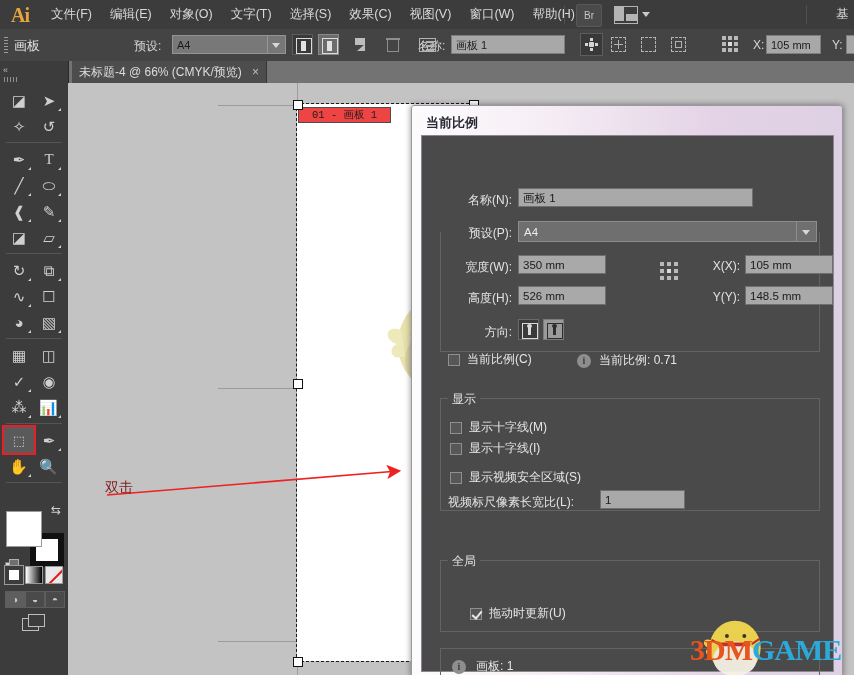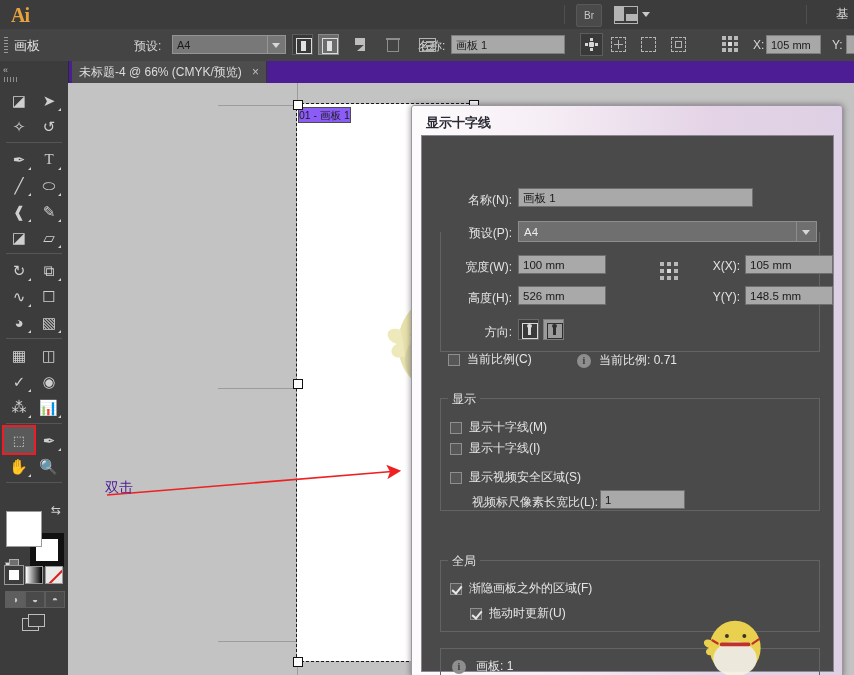--- a/index.html
+++ b/index.html
@@ -72,21 +72,21 @@
   .dash-sq span.pl{position:absolute;left:6px;top:2px;width:1px;height:9px;background:#b3b3b3;}
   .dash-sq span.pl2{position:absolute;left:2px;top:6px;width:9px;height:1px;background:#b3b3b3;}
   .list-ic{position:absolute;left:419px;top:9px;width:17px;height:14px;border:1px solid #b3b3b3;box-sizing:border-box;}
   .list-ic i{position:absolute;left:2px;width:2px;height:2px;background:#b3b3b3;}
   .list-ic b{position:absolute;left:6px;width:8px;height:2px;background:#b3b3b3;}
   .grid9{position:absolute;width:17px;height:17px;}
   .grid9 i{position:absolute;width:4px;height:4px;background:#b9b9b9;}
   .grid9 i.c{background:#dcdcdc;}
 
   
-  .tabbar{position:absolute;left:68px;top:61px;width:786px;height:22px;background:#4c1d95;
+  .tabbar{position:absolute;left:68px;top:61px;width:786px;height:22px;background:#737373;
     border-bottom:1px solid #2c2c2c;}
   .doctab{position:absolute;left:4px;top:0;height:22px;background:#4d4d4d;display:flex;align-items:center;
     padding:0 7px;border-right:1px solid #353535;}
   .doctab .t{font-size:12px;color:#dcdcdc;}
   .doctab .x{margin-left:10px;color:#c0c0c0;font-size:12px;}
 
   
   .toolpanel{position:absolute;left:0;top:61px;width:68px;height:614px;background:#3c3c3c;
     border-right:1px solid #2b2b2b;}
   .tp-grip{position:absolute;left:4px;top:6px;width:14px;height:5px;
@@ -120,25 +120,25 @@
     display:flex;align-items:center;justify-content:center;color:#c8c8c8;font-size:10px;}
   .dm.on{background:#5e5e5e;}
   .screenmode{position:absolute;left:22px;top:553px;width:24px;height:18px;}
   .screenmode i{position:absolute;left:0;top:4px;width:15px;height:11px;border:1px solid #bdbdbd;}
   .screenmode b{position:absolute;left:6px;top:0;width:15px;height:11px;border:1px solid #bdbdbd;background:#3c3c3c;}
 
   
   .canvas{position:absolute;left:68px;top:83px;width:786px;height:592px;background:#c3c3c3;overflow:hidden;}
   .artboard{position:absolute;left:229px;top:21px;width:176px;height:557px;background:#fff;
     outline:1px dashed #1a1a1a;}
-  .ab-label{position:absolute;left:230px;top:24px;background:#8b5cf6;border:1px solid #4c4c4c;
-    font-size:10.5px;color:#1b1b1b;padding:1px 0;line-height:12px;white-space:nowrap;}
+  .ab-label{position:absolute;left:230px;top:24px;background:#ef4444;border:1px solid #4c4c4c;
+    font-size:10.5px;color:#1b1b1b;padding:1px 13px;line-height:12px;white-space:nowrap;font-family:Liberation Mono, monospace;}
   .handle{position:absolute;width:8px;height:8px;background:#fff;border:1px solid #111;}
   .guideline{position:absolute;background:#9c9c9c;}
-  .annot-text{position:absolute;left:105px;top:400px;color:#4c1d95;font-size:14px;white-space:nowrap;}
+  .annot-text{position:absolute;left:105px;top:400px;color:#7f1d1d;font-size:14px;white-space:nowrap;}
   .arrow-svg{position:absolute;left:0;top:0;width:786px;height:592px;pointer-events:none;}
 
   
   .dialog{position:absolute;left:411px;top:105px;width:432px;height:572px;
     background:linear-gradient(to right,#fdfcfd 0%,#f6eef5 30%,#e4d3e6 70%,#ded0e4 100%);
     border:1px solid #9d94a4;border-radius:3px 3px 0 0;box-shadow:0 0 6px rgba(0,0,0,.45);
     box-sizing:border-box;}
   .dlg-title{position:absolute;left:14px;top:8px;font-size:13px;color:#2a2a34;font-weight:bold;}
   .dlg-body{position:absolute;left:9px;top:29px;width:413px;height:537px;background:#4a4a4a;
     border:1px solid #8d8592;box-sizing:border-box;}
@@ -179,20 +179,31 @@
   .wm-3dm .a{color:#e8541e;}
   .wm-3dm .b{color:#2ea8d8;}
 </style>
 </head>
 <body>
 
 <div id="app">
 
   <div class="menubar">
     <div class="ai-logo">Ai</div>
+    <div class="menu-items">
+      <div class="menu-item">文件(F)</div>
+      <div class="menu-item">编辑(E)</div>
+      <div class="menu-item">对象(O)</div>
+      <div class="menu-item">文字(T)</div>
+      <div class="menu-item">选择(S)</div>
+      <div class="menu-item">效果(C)</div>
+      <div class="menu-item">视图(V)</div>
+      <div class="menu-item">窗口(W)</div>
+      <div class="menu-item">帮助(H)</div>
+    </div>
     <div class="mb-sep" style="left:564px"></div>
     <div class="br-btn">Br</div>
     <div class="ws-btn">
       <div class="ws-ic"></div>
       <div class="caret"></div>
     </div>
     <div class="mb-sep" style="left:806px"></div>
     <div class="ws-name">基</div>
   </div>
 
@@ -477,37 +488,37 @@
       <circle cx="77" cy="48" r="3.2" fill="#4b4632"></circle>
       <ellipse cx="36" cy="64" rx="9" ry="5" fill="#e9a0a8" opacity=".8"></ellipse>
       <ellipse cx="90" cy="64" rx="9" ry="5" fill="#e9a0a8" opacity=".8"></ellipse>
       <rect x="38" y="58" width="48" height="6" rx="3" fill="#b8903c"></rect>
       <path d="M34,60 L28,56 M92,60 L98,56" stroke="#b8903c" stroke-width="3" fill="none"></path>
     </svg>
 
   </div>
 
   <div class="dialog">
-    <div class="dlg-title">显示十字线</div>
+    <div class="dlg-title">当前比例</div>
 
     <div class="dlg-body">
 
       <div class="fld-label" style="left:20px;top:56px;width:70px">名称(N):</div>
       <div class="txtinput" style="left:96px;top:52px;width:235px">画板 1</div>
 
       <div class="fld-label" style="left:20px;top:89px;width:70px">预设(P):</div>
       <div class="selinput" style="left:96px;top:85px;width:299px">
         <span>A4</span>
         <span class="ar"></span>
       </div>
 
       <div class="group" style="left:18px;top:96px;width:380px;height:120px;border-top:none;"></div>
 
       <div class="fld-label" style="left:20px;top:123px;width:70px">宽度(W):</div>
-      <div class="txtinput" style="left:96px;top:119px;width:88px">100 mm</div>
+      <div class="txtinput" style="left:96px;top:119px;width:88px">350 mm</div>
 
       <div class="fld-label" style="left:20px;top:154px;width:70px">高度(H):</div>
       <div class="txtinput" style="left:96px;top:150px;width:88px">526 mm</div>
 
       <div class="grid9" style="left:238px;top:126px;width:21px;height:21px" id="refpt2">
           <i style="left: 0px; top: 0px;"></i>
           <i style="left: 7px; top: 0px;"></i>
           <i style="left: 14px; top: 0px;"></i>
           <i style="left: 0px; top: 7px;"></i>
           <i class="c" style="left: 7px; top: 7px;"></i>
@@ -548,30 +559,26 @@
         <span class="ck-label">显示十字线(M)</span>
       </div>
       <div class="ckrow" style="left:28px;top:304px">
         <span class="ckbox"></span>
         <span class="ck-label">显示十字线(I)</span>
       </div>
       <div class="ckrow" style="left:28px;top:333px">
         <span class="ckbox"></span>
         <span class="ck-label">显示视频安全区域(S)</span>
       </div>
-      <div class="fld-label" style="left:26px;top:358px;width:150px;text-align:right">视频标尺像素长宽比(L):</div>
+      <div class="fld-label" style="left:26px;top:358px;width:150px;text-align:left">视频标尺像素长宽比(L):</div>
       <div class="txtinput" style="left:178px;top:354px;width:85px">1</div>
 
       <div class="group" style="left:18px;top:424px;width:380px;height:72px"></div>
       <div class="group-title" style="left:26px;top:417px">全局</div>
 
-      <div class="ckrow" style="left:28px;top:444px">
-        <span class="ckbox on"></span>
-        <span class="ck-label">渐隐画板之外的区域(F)</span>
-      </div>
       <div class="ckrow" style="left:48px;top:469px">
         <span class="ckbox on"></span>
         <span class="ck-label">拖动时更新(U)</span>
       </div>
 
       <div class="group" style="left:18px;top:512px;width:380px;height:66px"></div>
       <div class="ckrow" style="left:30px;top:522px;gap:10px">
         <span class="infoi">i</span>
         <span class="ck-label">画板: 1</span>
       </div>
@@ -582,14 +589,17 @@
   <svg class="wm-chick" style="left:700px;top:612px;width:68px;height:68px;opacity:.95;z-index:40" viewBox="0 0 120 125">
     <ellipse cx="62" cy="66" rx="47" ry="50" fill="#f2d84f"></ellipse>
     <ellipse cx="62" cy="86" rx="40" ry="32" fill="#f6f1e4"></ellipse>
     <path d="M18,52 C2,46 0,62 14,66 C4,70 8,84 22,78 Z" fill="#f2d84f"></path>
     <circle cx="47" cy="44" r="3.6" fill="#3c3320"></circle>
     <circle cx="79" cy="44" r="3.6" fill="#3c3320"></circle>
     <rect x="34" y="56" width="56" height="7" rx="3" fill="#c7302b"></rect>
     <path d="M30,58 L20,52 M94,58 L106,50" stroke="#c7302b" stroke-width="4" fill="none" stroke-linecap="round"></path>
   </svg>
 
+  <div class="wm-3dm" style="z-index:41">
+    <span class="a">3DM</span><span class="b">GAME</span>
+  </div>
 
 </div>
 
 </body></html>

